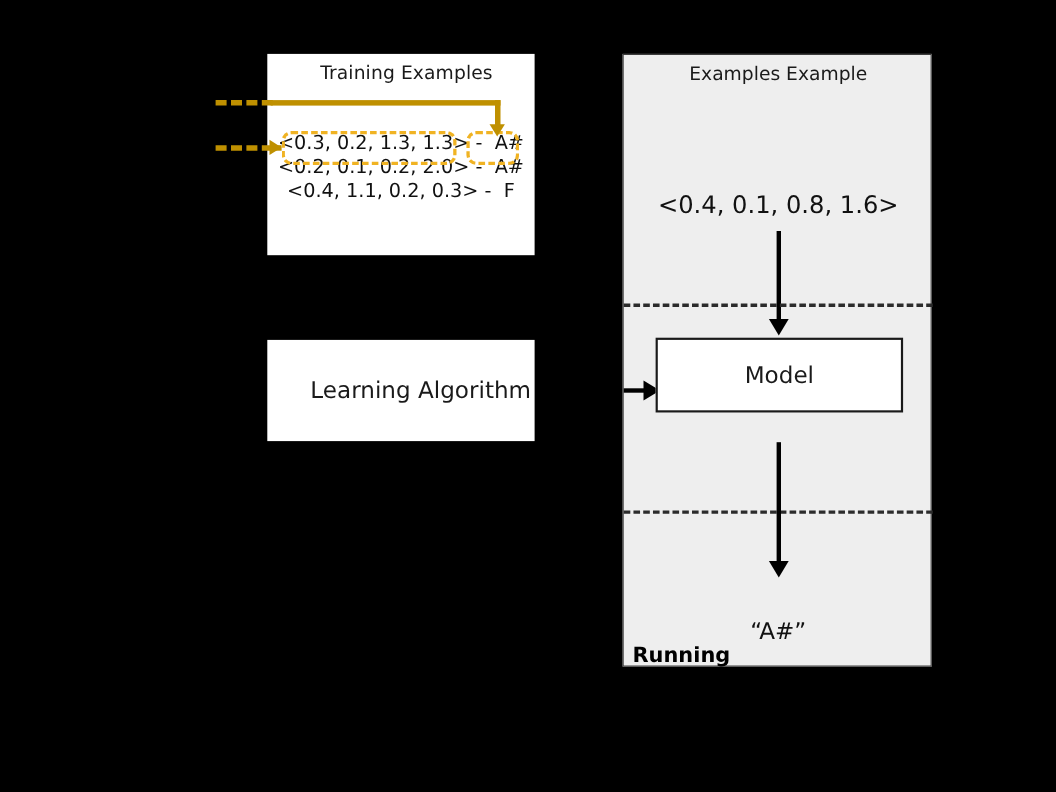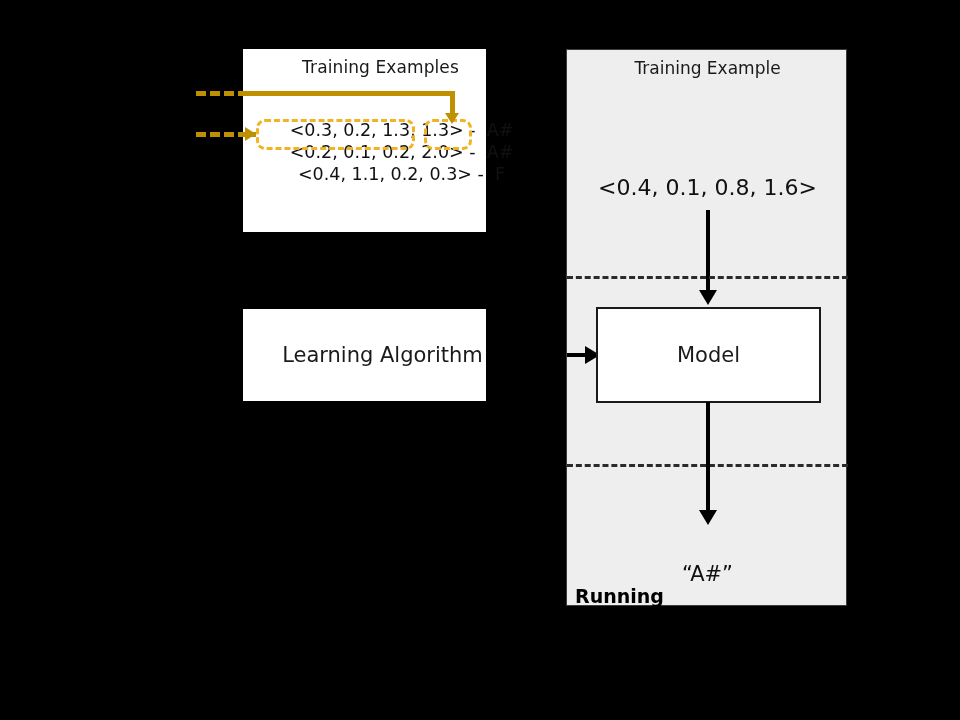--- a/index.html
+++ b/index.html
@@ -24,36 +24,35 @@
     box-sizing: border-box;
   }
   #training-box {
     left: 243px;
     top: 49px;
     width: 243px;
     height: 183px;
   }
   #training-title {
     position: absolute;
-    left: 16px;
+    left: 5px;
     top: 8px;
     width: 243px;
     text-align: center;
     font-size: 17px;
     color: #1a1a1a;
     letter-spacing: 0.1px;
   }
   .example-list {
     position: absolute;
     left: 0;
     top: 70px;
     width: 243px;
     text-align: center;
     color: #111111;
-    margin-left: 37px;
   }
   .example-row {
     font-size: 17.5px;
     line-height: 22px;
     white-space: pre;
   }
 
   #learning-box {
     left: 243px;
     top: 309px;
@@ -178,21 +177,21 @@
     border-top: 3px dashed #2b2b2b;
   }
   #sep-top  { top: 226px; }
   #sep-bot  { top: 414px; }
 
   #model-box {
     position: absolute;
     left: 29px;
     top: 257px;
     width: 225px;
-    height: 96px;
+    height: 68px;
     background: #ffffff;
     border: 2px solid #1a1a1a;
     box-sizing: border-box;
     display: flex;
     align-items: center;
     justify-content: center;
   }
   #model-label {
     font-size: 21px;
     color: #1a1a1a;
@@ -252,21 +251,21 @@
   <div class="gold-seg-dashed-h" style="left:196px; top:132px; width:52px;"></div>
   <div class="gold-seg" style="left:246px; top:132px; width:10px; height:5px;"></div>
   <div class="gold-arrow-right" style="left:245px; top:127px;"></div>
 
   <div id="learning-box" class="panel-white">
     <div id="learning-label">Learning Algorithm</div>
   </div>
 
   <div id="running-panel">
 
-    <div id="testing-title">Training Example</div>
+    <div id="testing-title">Examples Example</div>
     <div id="testing-vector">&lt;0.4, 0.1, 0.8, 1.6&gt;</div>
 
     <div class="blk-v" style="left:139px; top:160px; height:85px;"></div>
     <div class="blk-arrow-down" style="left:132px; top:240px;"></div>
 
     <div id="sep-top" class="sep-dash"></div>
     <div id="sep-bot" class="sep-dash"></div>
 
     <div class="blk-h" style="left:0px; top:303px; width:22px;"></div>
     <div class="blk-arrow-right" style="left:18px; top:296px;"></div>

